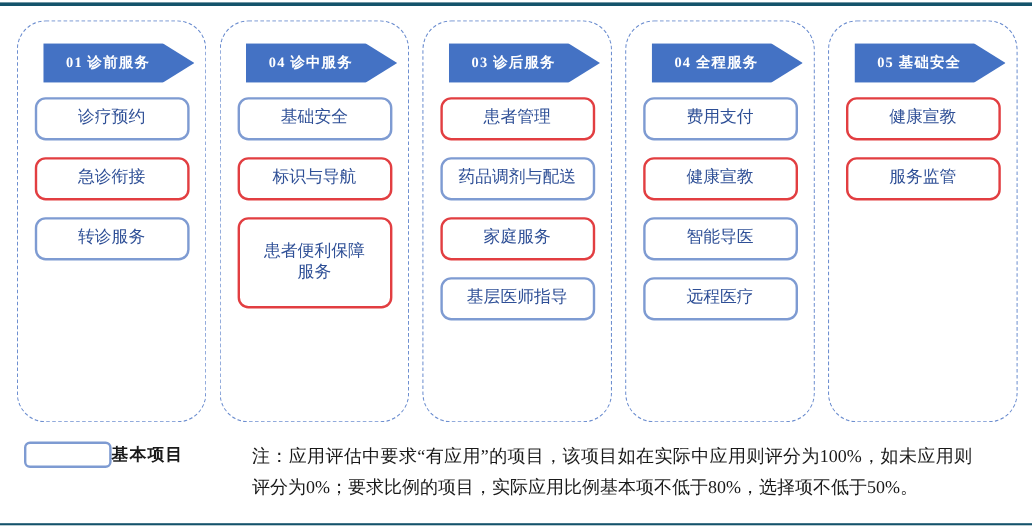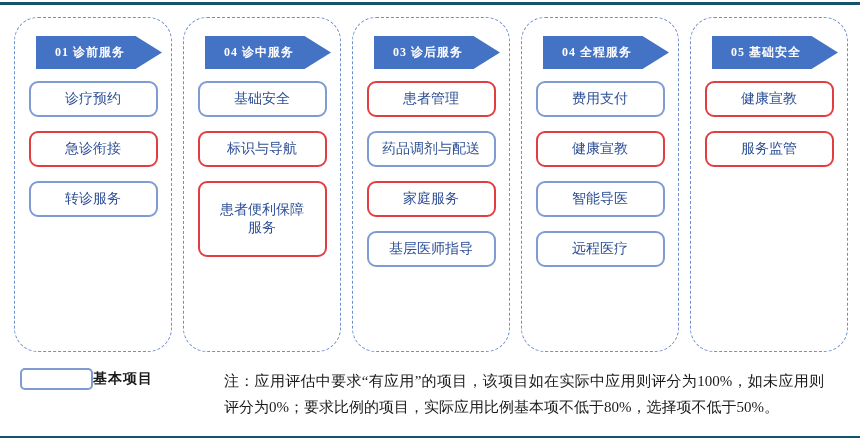--- a/index.html
+++ b/index.html
@@ -70,21 +70,21 @@
     width: 73px; height: 22px; box-sizing: border-box;
     border: 2px solid; border-radius: 5px; background: #ffffff;
   }
   .legend-swatch.basic    { border-color: var(--basic-border, #7E9BD2); }
   .legend-swatch.optional { border-color: var(--optional-border, #E23E41); }
   .legend-label {
     font-size: 14px; font-weight: bold; color: #1a1a1a; letter-spacing: 1px;
   }
 
   .note {
-    position: absolute; left: 224px; top: 368px; width: 600px;
+    position: absolute; left: 210px; top: 368px; width: 600px;
     font-size: 15px; color: #1a1a1a; line-height: 26px;
     text-align: justify;
   }
 </style>
 </head>
 <body>
 
 <div class="stage">
   <div class="top-rule"></div>
 

